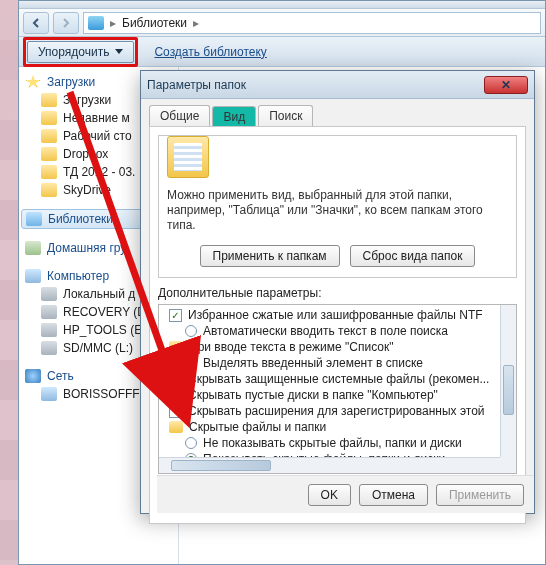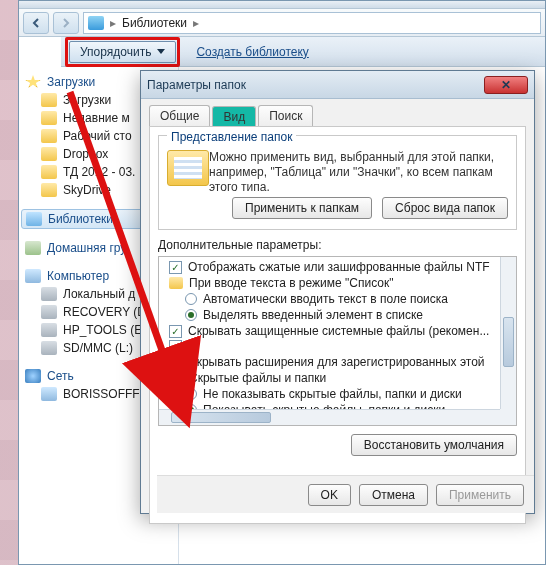--- a/index.html
+++ b/index.html
@@ -17,21 +17,21 @@
 
 .crumbbar { height: 28px; background: linear-gradient(180deg, #f7fafc, #e6edf3); border-bottom: 1px solid #b5c7d6; display: flex; align-items: center; padding: 0 4px; gap: 4px; }
 .navbtn { width: 26px; height: 22px; border-radius: 3px; background: linear-gradient(180deg, #eaf2f8, #cfe0ee); border: 1px solid #a9c1d6; display: flex; align-items: center; justify-content: center; color: #3a5a7a; }
 .crumb-box { flex: 1; height: 22px; border: 1px solid #a9c1d6; background: #fff; display: flex; align-items: center; padding: 0 4px; gap: 6px; }
 .crumb-icon { width: 16px; height: 14px; background: linear-gradient(180deg, #8fd3f4, #3a9bdc); border-radius: 2px; position: relative; }
 .crumb-icon::after { content: ""; position: absolute; right: -3px; top: 3px; width: 6px; height: 8px; background: #fff; clip-path: polygon(0 0, 100% 50%, 0 100%); opacity: .0; }
 .crumb-sep { color: #777; }
 .crumb-text { color: #222; }
 
 
-.toolbar { height: 30px; background: linear-gradient(180deg, #eaf1f8, #d2dfec); border-bottom: 1px solid #b5c7d6; display: flex; align-items: center; padding: 0 4px; gap: 16px; margin-left: 42px; }
+.toolbar { height: 30px; background: linear-gradient(180deg, #eaf1f8, #d2dfec); border-bottom: 1px solid #b5c7d6; display: flex; align-items: center; padding: 0 4px; gap: 16px; }
 .organize-btn { height: 22px; padding: 0 10px; border: 1px solid #6f8fae; background: linear-gradient(180deg, #f0f6fb, #cfe0ef); border-radius: 2px; display: flex; align-items: center; gap: 6px; color: #18324a; }
 .organize-wrap { position: relative; border: 3px solid #d11; padding: 1px; border-radius: 2px; }
 .tri { width: 0; height: 0; border-left: 4px solid transparent; border-right: 4px solid transparent; border-top: 5px solid #18324a; }
 .link-like { color: #1a4e8a; text-decoration: underline; }
 
 
 .navpane { position: absolute; left: 0; top: 66px; bottom: 0; width: 160px; background: #fff; border-right: 1px solid #d6e0ea; padding: 6px 2px; overflow: hidden; }
 .nav-group { margin-bottom: 10px; }
 .nav-head { display: flex; align-items: center; gap: 6px; padding: 2px 4px; color: #1a4e8a; }
 .nav-head.sel { background: linear-gradient(180deg, #eaf3fb, #d3e6f6); border: 1px solid #9dc2e2; border-radius: 3px; }
@@ -52,25 +52,25 @@
 .closebtn { width: 44px; height: 18px; background: linear-gradient(180deg, #f08080, #c83232); border: 1px solid #8a1f1f; border-radius: 3px; color: #fff; display: flex; align-items: center; justify-content: center; font-weight: bold; font-size: 11px; }
 
 .tabs { display: flex; gap: 2px; padding: 6px 8px 0; }
 .tab { padding: 3px 10px; border: 1px solid #b6b6b6; border-bottom: none; background: linear-gradient(180deg, #fdfdfd, #eee); border-radius: 3px 3px 0 0; color: #333; }
 .tab.active { background: #14b8a6; position: relative; top: 1px; }
 
 .dlg-body { margin: 0 8px 8px; border: 1px solid #c9c9c9; background: #fff; padding: 8px; height: 398px; position: relative; }
 
 .group { border: 1px solid #c9c9c9; padding: 8px 8px 10px; margin-bottom: 8px; }
 .group-title { position: relative; top: -14px; background: #fff; display: inline-block; padding: 0 4px; color: #0a3e7a; }
-.group-inner { display: flex; margin-top: -8px; }
+.group-inner { display: flex; gap: 10px; margin-top: -8px; flex-direction: column; }
 .folder-ico { width: 42px; height: 36px; background: linear-gradient(180deg, #ffe9a8, #f3c64b); border: 1px solid #d8ad2f; border-radius: 3px; position: relative; flex: 0 0 42px; }
 .folder-ico::after { content: ""; position: absolute; inset: 6px; background: repeating-linear-gradient(180deg, #fff 0 3px, #cfe0f2 3px 6px); }
 .group-text { color: #333; line-height: 1.25; }
-.group-btns { display: flex; gap: 10px; justify-content: flex-end; margin-top: 2px; }
+.group-btns { display: flex; gap: 10px; justify-content: center; margin-top: 12px; }
 .btn { padding: 3px 12px; border: 1px solid #8a8a8a; background: linear-gradient(180deg, #fdfdfd, #e7e7e7); border-radius: 3px; color: #222; }
 .btn[disabled] { color: #999; }
 
 .adv-label { color: #222; margin: 4px 0 4px; }
 .tree { border: 1px solid #b6b6b6; height: 170px; overflow: hidden; background: #fff; position: relative; }
 .tree-inner { padding: 2px 4px; }
 .row { display: flex; align-items: center; gap: 6px; padding: 1px 0 1px 6px; white-space: nowrap; color: #222; }
 .row.ind1 { padding-left: 22px; }
 .chk { width: 13px; height: 13px; border: 1px solid #7a97b0; background: #fff; display: inline-flex; align-items: center; justify-content: center; font-size: 10px; color: #2a6e2a; flex: 0 0 13px; }
 .radio { width: 12px; height: 12px; border: 1px solid #7a97b0; border-radius: 50%; display: inline-flex; align-items: center; justify-content: center; flex: 0 0 12px; }
@@ -214,57 +214,57 @@
   </div>
 
   <div class="tabs">
     <div class="tab">Общие</div>
     <div class="tab active">Вид</div>
     <div class="tab">Поиск</div>
   </div>
 
   <div class="dlg-body">
     <div class="group">
-      <span class="group-title">Представление папок</span>
       <div class="group-inner">
         <div class="folder-ico"></div>
         <div class="group-text">Можно применить вид, выбранный для этой папки, например, "Таблица" или "Значки", ко всем папкам этого типа.</div>
       </div>
       <div class="group-btns">
         <button class="btn">Применить к папкам</button>
         <button class="btn">Сброс вида папок</button>
       </div>
     </div>
 
     <div class="adv-label">Дополнительные параметры:</div>
 
     <div class="tree">
       <div class="tree-inner">
         <div class="row">
             <span class="chk">✓</span>
-            <span>Отображать сжатые или зашифрованные файлы NTF</span>
-          </div>
-        <div class="row">
-            <span class="smfolder"></span>
-            <span>При вводе текста в режиме "Список"</span>
+            <span>Избранное сжатые или зашифрованные файлы NTF</span>
           </div>
         <div class="row ind1">
             <span class="radio"></span>
             <span>Автоматически вводить текст в поле поиска</span>
           </div>
+        <div class="row">
+            <span class="smfolder"></span>
+            <span>При вводе текста в режиме "Список"</span>
+          </div>
         <div class="row ind1">
             <span class="radio on"></span>
             <span>Выделять введенный элемент в списке</span>
           </div>
         <div class="row">
             <span class="chk">✓</span>
             <span>Скрывать защищенные системные файлы (рекомен...</span>
           </div>
         <div class="row">
             <span class="chk">✓</span>
+            <span>Скрывать пустые диски в папке "Компьютер"</span>
           </div>
         <div class="row">
             <span class="chk"></span>
             <span>Скрывать расширения для зарегистрированных этой</span>
           </div>
         <div class="row">
             <span class="smfolder"></span>
             <span>Скрытые файлы и папки</span>
           </div>
         <div class="row ind1">

